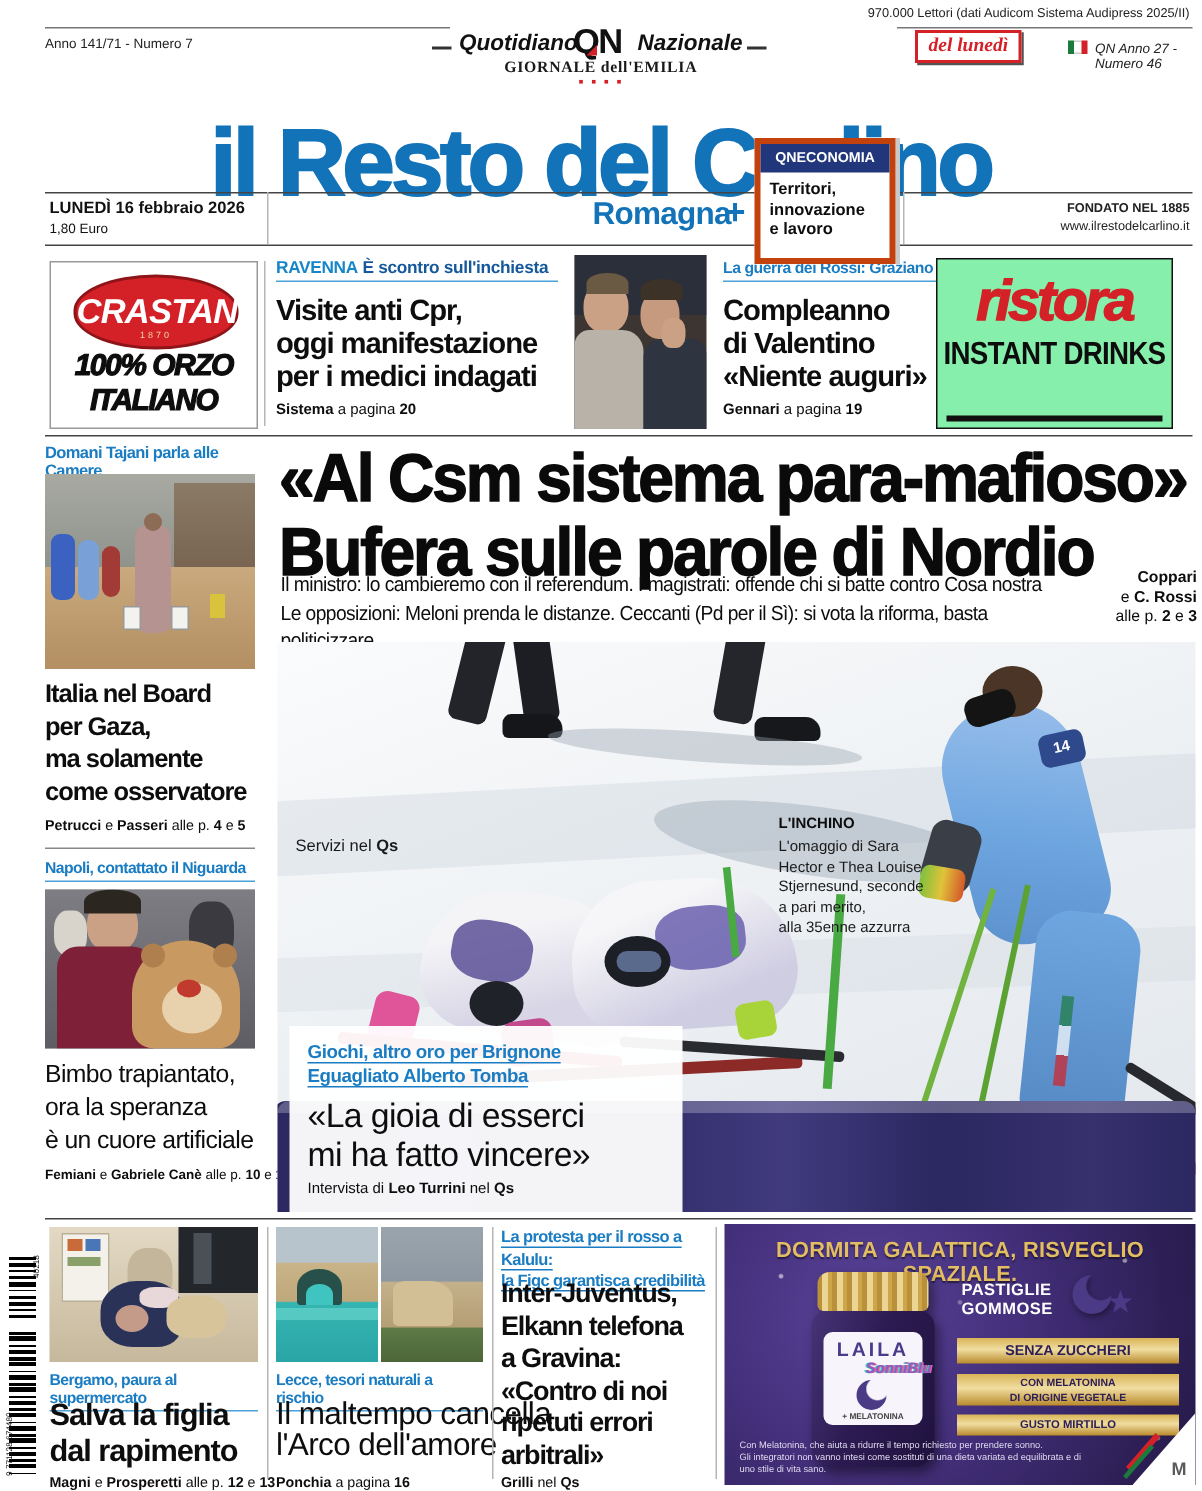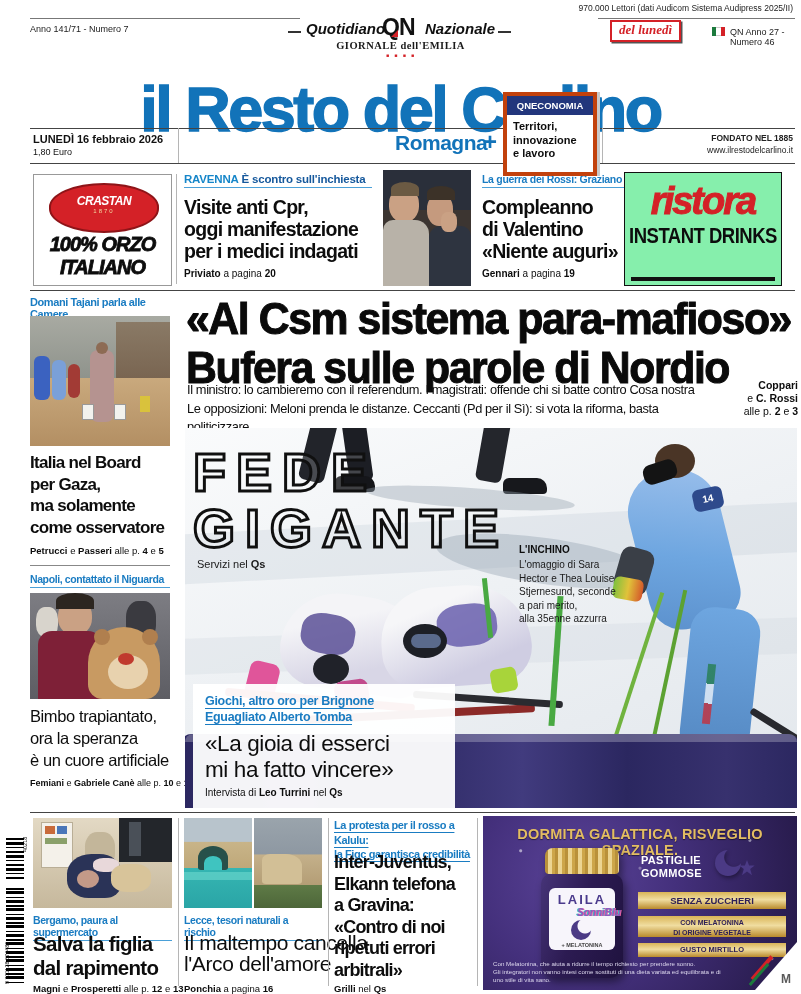--- a/index.html
+++ b/index.html
@@ -47,21 +47,21 @@
 
   <div class="abs" style="left:0;right:0;top:40px;text-align:center;font-family:'Liberation Serif',serif;font-weight:700;font-size:10.5px;letter-spacing:.5px;color:#1a1a1a;">GIORNALE dell'EMILIA</div>
   <div class="abs" style="left:381px;top:52px;width:40px;text-align:center;font-size:5px;color:#d42127;letter-spacing:2px;">■ ■ ■ ■</div>
 
   <div class="abs" style="left:610px;top:20px;border:2px solid #d42127;color:#d42127;font-family:'Liberation Serif',serif;font-style:italic;font-weight:700;font-size:13px;padding:0 7px 2px;box-shadow:1.5px 1.5px 0 rgba(40,40,40,.8);background:#fff;">del lunedì</div>
   <div class="abs" style="left:712px;top:27px;width:13px;height:9px;display:flex;">
     <span style="flex:1;background:#1c7a3d;"></span>
       <span style="flex:1;background:#fff;border-top:.5px solid #ccc;border-bottom:.5px solid #ccc;"></span>
       <span style="flex:1;background:#d42127;"></span>
   </div>
-  <div class="abs smalltext" style="left:730px;top:27px;">QN Anno 27 - Numero 46</div>
+  <div class="abs smalltext" style="left:730px;top:27px;font-style:italic;">QN Anno 27 - Numero 46</div>
 
   <div class="masthead">il Resto del Carlino</div>
 
   <div class="abs" style="left:503px;top:92px;width:86px;height:76px;background:#fff;border:4px solid #c2410c;box-shadow:3px 0 0 #c9c9c9;z-index:5;">
     <div style="background:#22367c;color:#fff;font-weight:700;font-size:9.5px;text-align:center;padding:4px 0;">QNECONOMIA</div>
     <div class="ml" style="font-weight:700;font-size:11px;line-height:13.5px;padding:5px 6px;color:#0d0d0d;">Territori,
 innovazione
 e lavoro</div>
   </div>
 
@@ -71,37 +71,37 @@
   <div class="rule-v" style="left:602px;top:128px;height:35px;"></div>
   <div class="abs" style="left:33px;top:133px;font-size:11px;font-weight:700;">LUNEDÌ 16 febbraio 2026</div>
   <div class="abs" style="left:33px;top:147px;font-size:9px;">1,80 Euro</div>
   <div class="abs" style="left:395px;top:131px;font-size:21px;font-weight:700;color:#1273b9;letter-spacing:-.5px;">Romagna</div>
   <div class="abs" style="left:483px;top:128px;font-size:24px;font-weight:700;color:#1273b9;">+</div>
   <div class="abs" style="right:8px;top:133px;text-align:right;font-size:8.5px;font-weight:700;color:#222;">FONDATO NEL 1885</div>
   <div class="abs" style="right:8px;top:145px;text-align:right;font-size:8.5px;color:#222;">www.ilrestodelcarlino.it</div>
 
   <div class="abs" style="left:33px;top:174px;width:137px;height:110px;border:1px solid #999;background:#fff;">
     <div class="abs" style="left:15px;top:8px;width:106px;height:46px;background:#d42127;border-radius:50% / 48%;border:2px solid #8e1418;">
-      <div style="text-align:center;color:#fff;font-weight:700;font-style:italic;font-size:12px;margin-top:9px;letter-spacing:-.5px;">CRASTAN</div>
+      <div style="text-align:left;color:#fff;font-weight:700;font-style:italic;font-size:23px;margin-top:9px;letter-spacing:-.5px;">CRASTAN</div>
       <div style="text-align:center;color:#f3d9a0;font-size:6px;letter-spacing:2px;">1870</div>
     </div>
     <div class="ml" style="position:absolute;left:0;right:0;top:58px;text-align:center;font-style:italic;font-weight:700;font-size:20px;line-height:23px;letter-spacing:-1px;color:#0d0d0d;-webkit-text-stroke:.8px #0d0d0d;">100% ORZO
 ITALIANO</div>
   </div>
   <div class="rule-v" style="left:176px;top:174px;height:110px;"></div>
 
   <div class="abs" style="left:184px;top:173px;width:190px;">
     <div class="kicker bb" style="width:188px;font-size:11.5px;">
       <span style="color:#1686c9;">RAVENNA</span><span style="color:#15589c;font-weight:600;"> È scontro sull'inchiesta</span>
     </div>
     <div class="hl" style="margin-top:8px;font-size:19.5px;line-height:22px;">Visite anti Cpr,
 oggi manifestazione
 per i medici indagati</div>
     <div class="byline" style="margin-top:6px;">
-      <b>Priviato</b><span> a pagina </span><b>20</b>
+      <b>Sistema</b><span> a pagina </span><b>20</b>
     </div>
   </div>
 
   <div class="photo" style="left:383px;top:170px;width:88px;height:116px;background:#3c3531;">
     <div class="shape" style="left:0;top:0;width:88px;height:40px;background:#2a2f3a;"></div>
     <div class="shape" style="left:6px;top:18px;width:30px;height:34px;background:#caa184;border-radius:46%;"></div>
     <div class="shape" style="left:8px;top:12px;width:28px;height:14px;background:#6b5a43;border-radius:50% 50% 0 0;"></div>
     <div class="shape" style="left:44px;top:24px;width:26px;height:32px;background:#c59a7e;border-radius:46%;"></div>
     <div class="shape" style="left:44px;top:16px;width:28px;height:14px;background:#3c3228;border-radius:50% 50% 0 0;"></div>
     <div class="shape" style="left:0px;top:50px;width:46px;height:66px;background:#b8b2a8;border-radius:10px 14px 0 0;"></div>
@@ -231,22 +231,20 @@
     <div class="shape" style="left:40px;top:268px;width:190px;height:8px;background:#b8352f;transform:rotate(5deg);border-radius:3px;"></div>
     <div class="shape" style="left:120px;top:282px;width:230px;height:8px;background:#8c2a28;transform:rotate(-3deg);border-radius:3px;"></div>
     <div class="shape" style="left:228px;top:268px;width:150px;height:7px;background:#2a2b30;transform:rotate(4deg);border-radius:3px;"></div>
     <div class="shape" style="left:306px;top:240px;width:26px;height:24px;background:#a8d43a;border-radius:6px;transform:rotate(-10deg);"></div>
     <div class="shape" style="left:368px;top:168px;width:6px;height:130px;background:#49a942;transform:rotate(4deg);"></div>
     <div class="shape" style="left:300px;top:150px;width:5px;height:60px;background:#49a942;transform:rotate(-6deg);"></div>
 
     <div class="shape" style="left:-4px;right:-4px;top:306px;height:80px;background:linear-gradient(90deg,#2b2760 0%,#3a3472 18%,#2b2760 34%,#413b7e 55%,#2b2760 72%,#37316e 88%,#2b2760 100%);border-radius:10px 14px 0 0;"></div>
     <div class="shape" style="left:0;right:0;top:306px;height:8px;background:rgba(255,255,255,.25);border-radius:8px 8px 0 0;"></div>
 
-    <div class="feature-title shape ml" style="left:8px;top:16px;">FEDE
-GIGANTE</div>
     <div class="shape" style="left:12px;top:130px;font-size:11px;color:#1a1a1a;">
       <span>Servizi nel </span><b>Qs</b>
     </div>
     <div class="shape" style="left:334px;top:116px;width:130px;">
       <div style="font-size:10px;font-weight:700;color:#0d0d0d;margin-bottom:3px;">L'INCHINO</div>
       <div class="ml" style="font-size:10px;line-height:13.5px;color:#1a1a1a;">L'omaggio di Sara
 Hector e Thea Louise
 Stjernesund, seconde
 a pari merito,
 alla 35enne azzurra</div>

